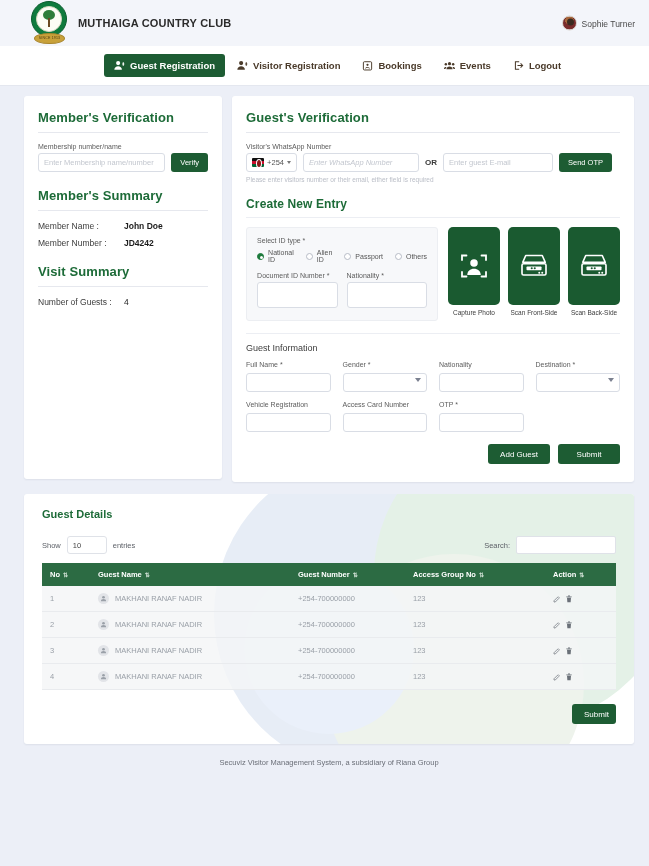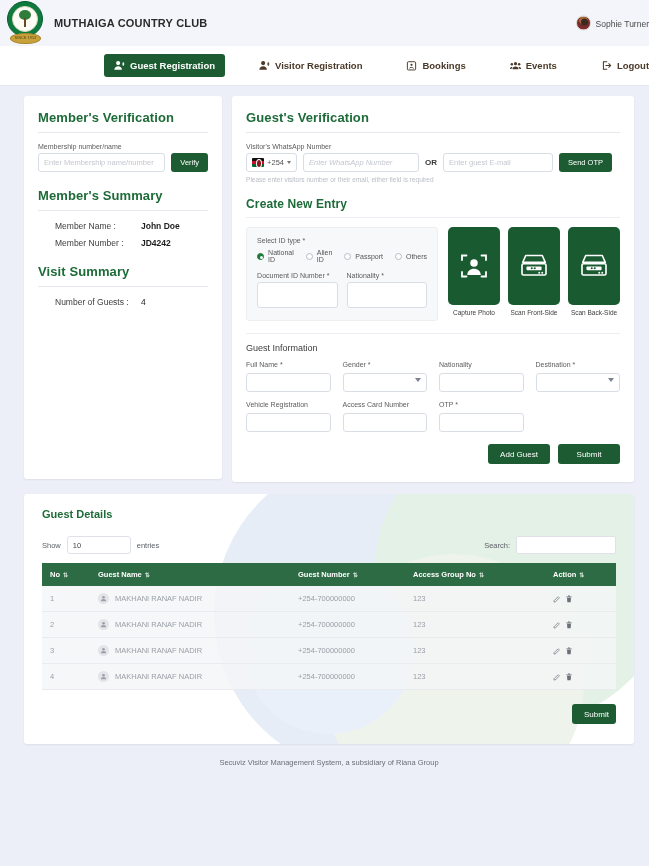--- a/index.html
+++ b/index.html
@@ -8,21 +8,21 @@
     background: #eceff7;
     font-family: "Liberation Sans", sans-serif;
     color: #333;
     overflow: hidden;
   }
 
   
   .topbar {
     height: 46px; background: #f3f5fa;
     display: flex; align-items: center;
-    padding: 0 4px; position: relative;
+    padding: 0 28px; position: relative;
   }
   .brand { display: flex; align-items: center; gap: 8px; }
   .crest { width: 42px; height: 48px; position: relative; margin-top: 2px; }
   .crest .ring {
     position: absolute; left: 3px; top: 1px;
     width: 36px; height: 36px; border-radius: 50%;
     background: #0f7a3d; border: 1px solid #0b5c2e;
   }
   .crest .inner {
     position: absolute; left: 8px; top: 6px;
@@ -48,38 +48,38 @@
   }
   .crest .scroll span {
     display:block; font-size: 3.5px; text-align:center;
     line-height: 9px; color: #4a3a10; letter-spacing: .2px;
   }
   .brand-name {
     font-size: 11px; font-weight: bold; letter-spacing: .2px;
     color: #2b2b2b;
   }
   .user-chip {
-    position: absolute; right: 0; top: 50%; transform: translateY(-50%);
+    position: absolute; right: 14px; top: 50%; transform: translateY(-50%);
     display: flex; align-items: center; gap: 5px;
   }
   .avatar {
     width: 15px; height: 15px; border-radius: 50%;
     background: radial-gradient(circle at 50% 30%, #a8673b 0 38%, #7a2b2b 39% 100%);
     border: 1px solid #d8d2cc; position: relative; overflow: hidden;
   }
   .avatar::after {
     content:""; position:absolute; left:4px; top:2px;
     width:7px; height:7px; border-radius:50%; background:#3b2a20;
   }
   .user-name { font-size: 8.5px; color: #4a4a4a; }
 
   
   .navbar {
     height: 40px; background: #ffffff;
-    display: flex; align-items: center; gap: 24px;
+    display: flex; align-items: center; gap: 2px;
     padding-left: 104px;
     border-bottom: 1px solid #e4e7ef;
   }
   .nav-item {
     display: flex; align-items: center; gap: 5px;
     font-size: 9.5px; color: #4a3a2a; font-weight: bold;
     padding: 6px 10px; border-radius: 3px; cursor: pointer;
     white-space: nowrap;
   }
   .nav-item.active { background: #1d5c33; color: #fff; }
@@ -122,21 +122,21 @@
   }
 
   .verify-row { display:flex; gap: 6px; align-items: center; }
   .btn {
     background:#1d5c33; color:#fff; border:none; border-radius:3px;
     font-size:7.5px; height:19px; padding: 0 9px; cursor:pointer;
     font-family: "Liberation Sans", sans-serif; white-space: nowrap;
   }
   .btn-lg { height: 20px; padding: 0 12px; font-size: 8px; }
 
-  .sum-row { display:flex; margin: 7px 17px; font-size: 8.5px; }
+  .sum-row { display:flex; margin: 7px 0; font-size: 8.5px; }
   .sum-key { width: 86px; color:#3c3c3c; }
   .sum-val { font-weight: bold; color:#1d1d1d; }
 
   
   .wa-row { display:flex; align-items:center; gap:6px; }
   .cc {
     display:flex; align-items:center; gap:3px;
     border:1px solid #d9dde5; border-radius:3px; height:19px;
     padding: 0 5px; background:#fff; cursor:pointer;
   }
@@ -199,21 +199,21 @@
   .d1 { width:320px; height:320px; background:#e7edf6; left: 190px; top: -40px; }
   .d2 { width:300px; height:300px; background:#e4f1e7; left: 350px; top: -70px; }
   .d3 { width:260px; height:260px; background:#eef3ec; left: 300px; top: 60px; }
   .d4 { width:170px; height:170px; background:#eaf0fa; left: 220px; top: 70px; }
 
   .details-inner { position:relative; }
   h3.dtitle { font-size: 11px; color:#1d6b38; font-weight:bold; margin-bottom: 16px; }
   .tbl-top { display:flex; align-items:center; justify-content:space-between; margin-bottom: 9px; }
   .show-grp { display:flex; align-items:center; gap:6px; font-size:7.5px; color:#5d6168; }
   .show-grp input {
-    width:64px; height:18px; border:1px solid #dfe2e8; border-radius:3px;
+    width:40px; height:18px; border:1px solid #dfe2e8; border-radius:3px;
     font-size:7.5px; padding:0 5px; color:#444; outline:none; text-align:left;
     font-family:"Liberation Sans", sans-serif; background:#fff;
   }
   .search-grp { display:flex; align-items:center; gap:6px; font-size:7.5px; color:#5d6168; }
   .search-grp input {
     width:100px; height:18px; border:1px solid #dfe2e8; border-radius:2px;
     font-size:7.5px; padding:0 5px; outline:none; background:#fff;
     font-family:"Liberation Sans", sans-serif;
   }
   table { width:100%; border-collapse: collapse; }

